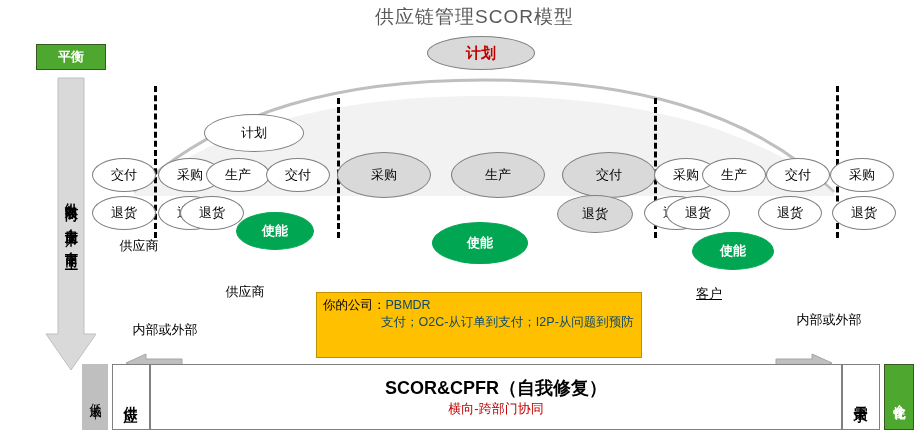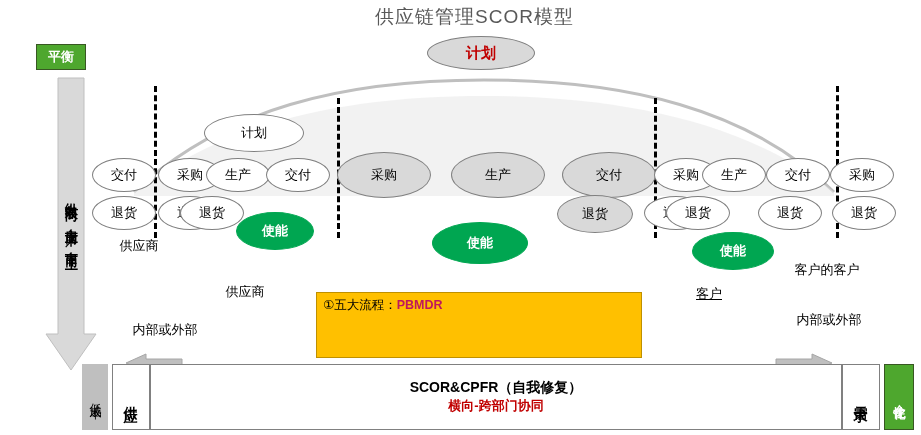--- a/index.html
+++ b/index.html
@@ -51,48 +51,48 @@
     letter-spacing:2px;
   }
   
   .label{font-size:13px;color:#000;line-height:1.25;text-align:center;}
   
   .note{
     background:#ffc000;border:1px solid #bf9000;
     font-size:12.5px;color:#000;line-height:1.35;
     padding:4px 6px;box-sizing:border-box;
   }
-  .note .gr{color:#be185d;font-weight:bold;}
+  .note .gr{color:#0c4a6e;font-weight:normal;}
   
   .bottombar{
     border:1px solid #808080;background:#ffffff;
     display:flex;flex-direction:column;align-items:center;justify-content:center;
     box-sizing:border-box;
   }
-  .bottombar .l1{font-size:14px;color:#000;font-weight:bold;}
-  .bottombar .l2{font-size:13px;color:#c00000;font-weight:bold;}
+  .bottombar .l1{font-size:18px;color:#000;font-weight:bold;}
+  .bottombar .l2{font-size:13px;color:#c00000;font-weight:normal;}
   .sidebox{
     border:1px solid #808080;background:#ffffff;
     display:flex;align-items:center;justify-content:center;
     font-size:14px;font-weight:bold;color:#000;box-sizing:border-box;
   }
   .grey-vert{
     background:#bfbfbf;
     display:flex;align-items:center;justify-content:center;
     font-size:12px;color:#000;box-sizing:border-box;
   }
 </style>
 </head>
 <body>
 
 <div id="stage">
 
   <div class="abs title">供应链管理SCOR模型</div>
 
-  <div class="abs greenbox" style="left:22px;top:44px;width:50px;height:26px;text-align:right;">平衡</div>
+  <div class="abs greenbox" style="left:22px;top:44px;width:70px;height:26px;text-align:right;">平衡</div>
 
   <svg class="abs" style="left:26px;top:72px;" width="62" height="300">
     <polygon points="31,298 6,262 18,262 18,6 44,6 44,262 56,262" fill="#d9d9d9" stroke="#bfbfbf" stroke-width="1"></polygon>
   </svg>
   <div class="abs" style="left:40px;top:86px;width:34px;height:270px;
        display:flex;align-items:center;justify-content:center;">
     <span class="vertical-text" style="font-size:13px;color:#000;font-weight:bold;">纵向双向—自上而下／自下而上</span>
   </div>
 
   <div class="abs grey-vert" style="left:68px;top:364px;width:26px;height:66px;">
@@ -138,25 +138,25 @@
   <div class="abs ell white" style="left:688px;top:158px;width:64px;height:34px;">生产</div>
   <div class="abs ell white" style="left:630px;top:196px;width:64px;height:34px;">退货</div>
   <div class="abs ell white" style="left:652px;top:196px;width:64px;height:34px;">退货</div>
   <div class="abs ell green" style="left:678px;top:232px;width:82px;height:38px;">使能</div>
   <div class="abs label" style="left:650px;top:286px;width:90px;text-decoration:underline;">客户</div>
 
   <div class="abs ell white" style="left:752px;top:158px;width:64px;height:34px;">交付</div>
   <div class="abs ell white" style="left:816px;top:158px;width:64px;height:34px;">采购</div>
   <div class="abs ell white" style="left:744px;top:196px;width:64px;height:34px;">退货</div>
   <div class="abs ell white" style="left:818px;top:196px;width:64px;height:34px;">退货</div>
-  <div class="abs label" style="left:728px;top:262px;width:170px;">客户的客户</div>
   <div class="abs label" style="left:740px;top:312px;width:150px;">内部或外部</div>
 
   <div class="abs note" style="left:302px;top:292px;width:326px;height:66px;">
-    <div><span>①五大流程：</span><span class="gr">PBMDR</span></div>
+    <div><span>你的公司：</span><span class="gr">PBMDR</span></div>
+    <div style="padding-left:58px;"><span class="gr">支付；O2C-从订单到支付；I2P-从问题到预防</span></div>
   </div>
 
   <svg class="abs" style="left:110px;top:352px;" width="60" height="22">
     <polygon points="2,11 22,2 22,7 58,7 58,15 22,15 22,20" fill="#bfbfbf" stroke="#a6a6a6" stroke-width="1"></polygon>
   </svg>
   <svg class="abs" style="left:760px;top:352px;" width="60" height="22">
     <polygon points="58,11 38,2 38,7 2,7 2,15 38,15 38,20" fill="#bfbfbf" stroke="#a6a6a6" stroke-width="1"></polygon>
   </svg>
 
   <div class="abs sidebox" style="left:98px;top:364px;width:38px;height:66px;">

